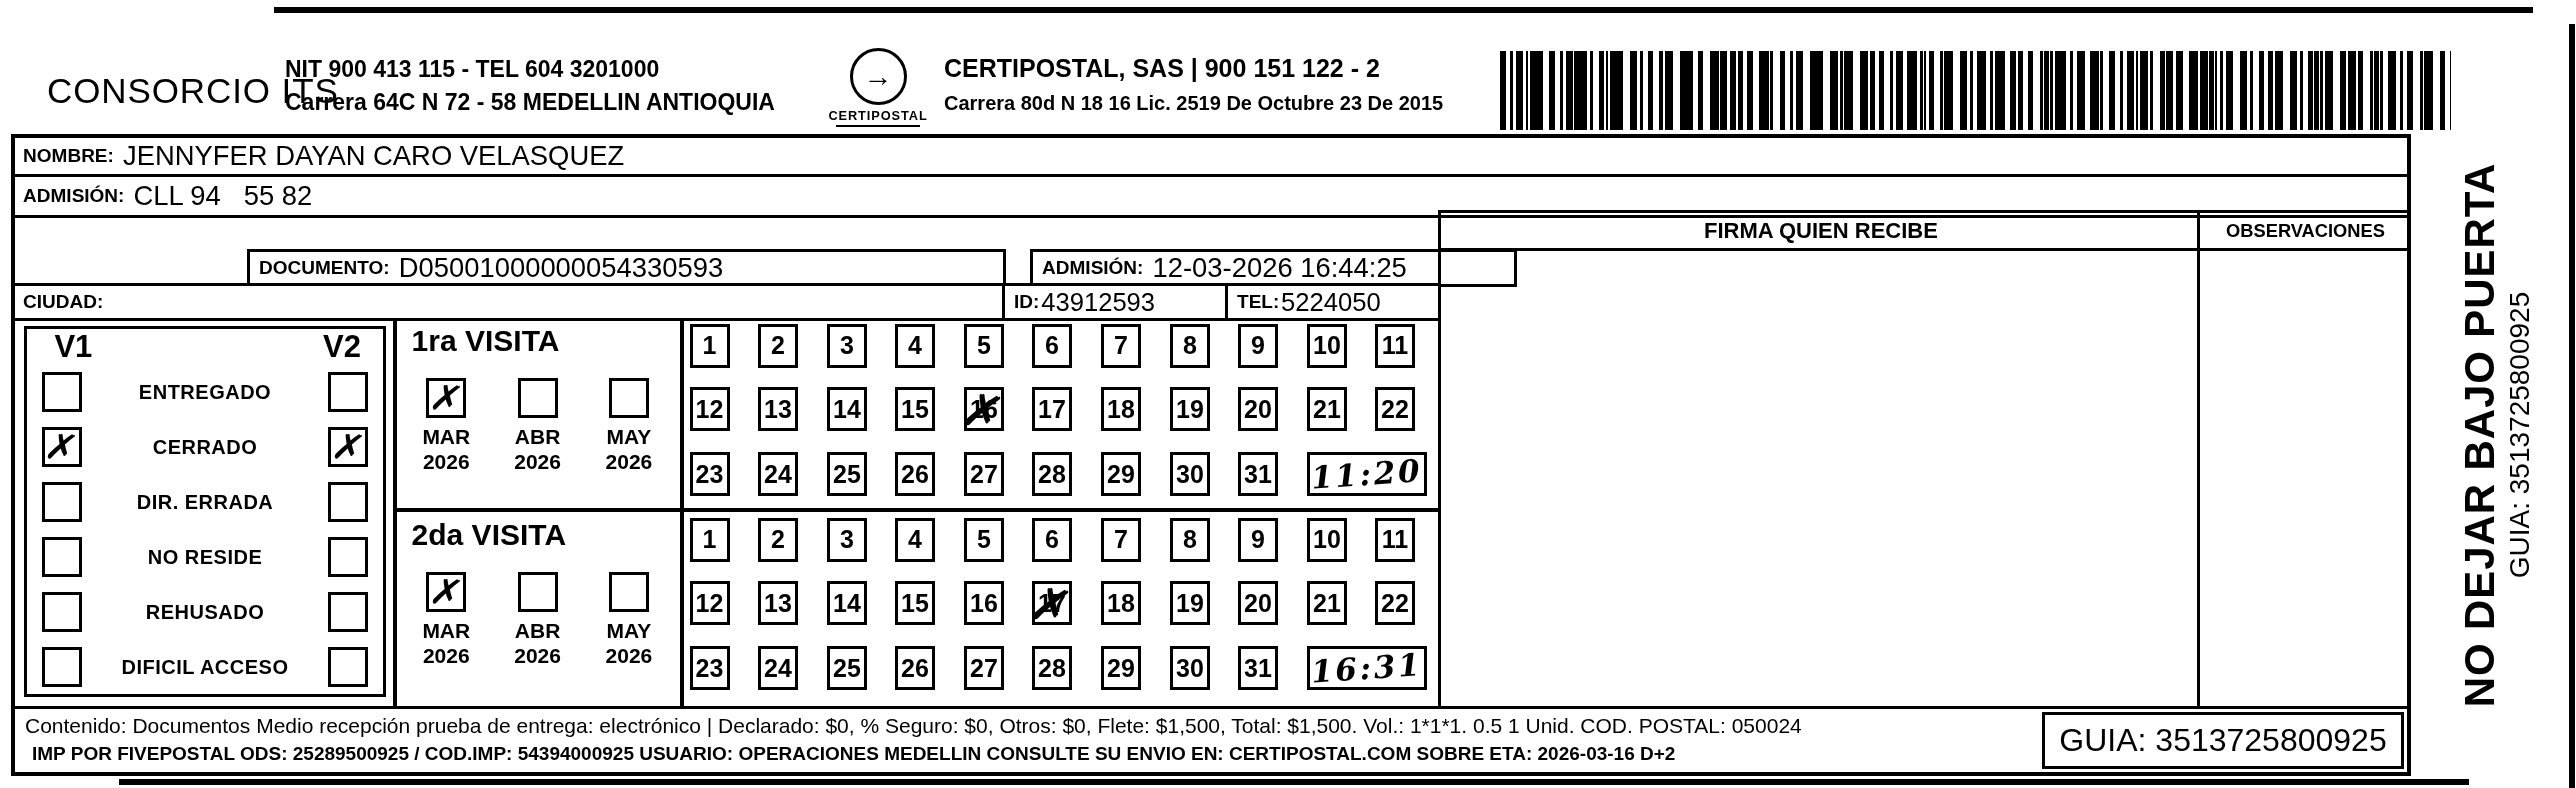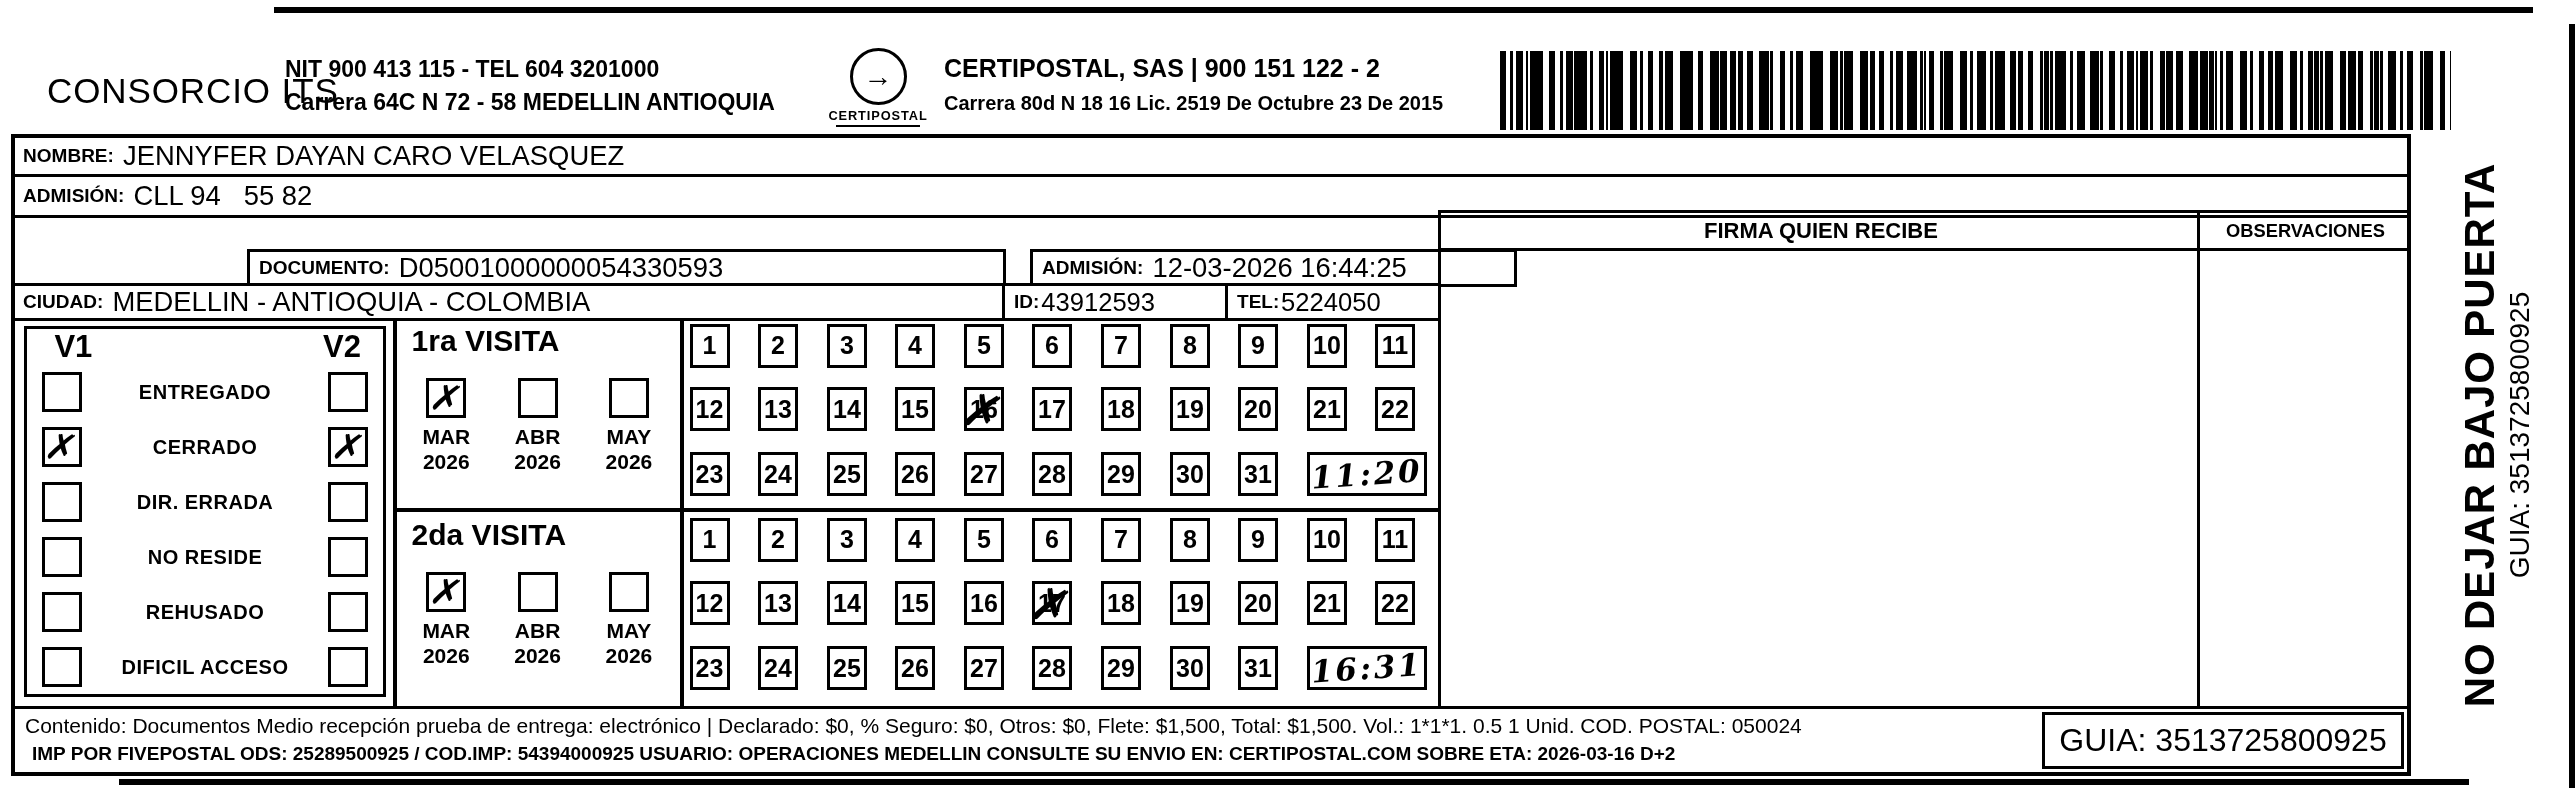--- a/index.html
+++ b/index.html
@@ -117,21 +117,20 @@
     <span class="lab">DOCUMENTO:</span>
     <span class="val">D05001000000054330593</span>
   </div>
   <div class="cell" style="left:1030px;top:249px;width:487px;height:38px;text-align:right;">
     <span class="lab">ADMISIÓN:</span>
     <span class="val">12-03-2026 16:44:25</span>
   </div>
 
   <div class="cell" style="left:11px;top:283px;width:995px;height:38px;">
     <span class="lab">CIUDAD:</span>
-    <span class="val">MEDELLIN - ANTIOQUIA - COLOMBIA</span>
   </div>
   <div class="cell" style="left:1002px;top:283px;width:227px;height:38px;">
     <span class="lab" style="margin-right:1.8px;">ID:</span>
     <span class="val-sm">43912593</span>
   </div>
   <div class="cell" style="left:1225px;top:283px;width:216px;height:38px;">
     <span class="lab" style="margin-right:1.8px;">TEL:</span>
     <span class="val-sm">5224050</span>
   </div>
 

